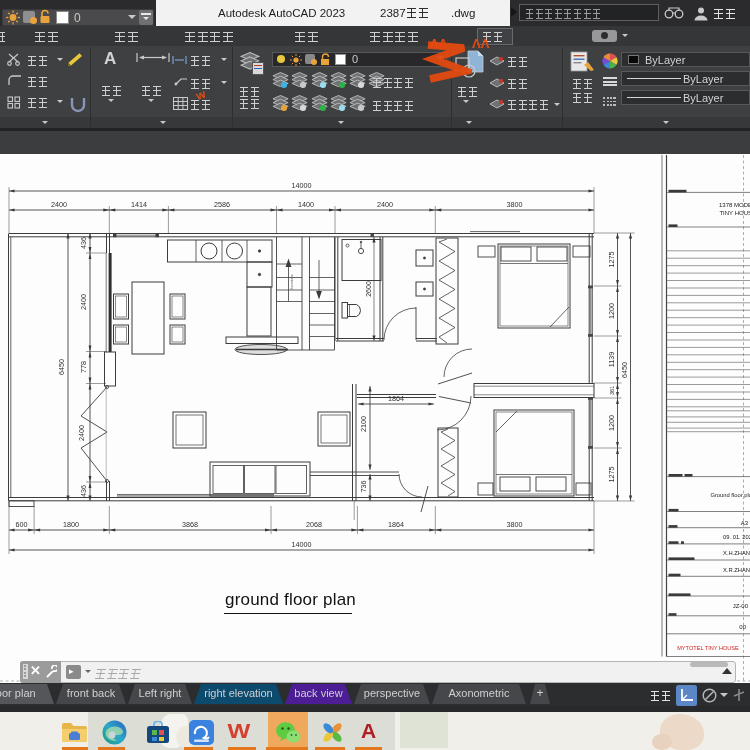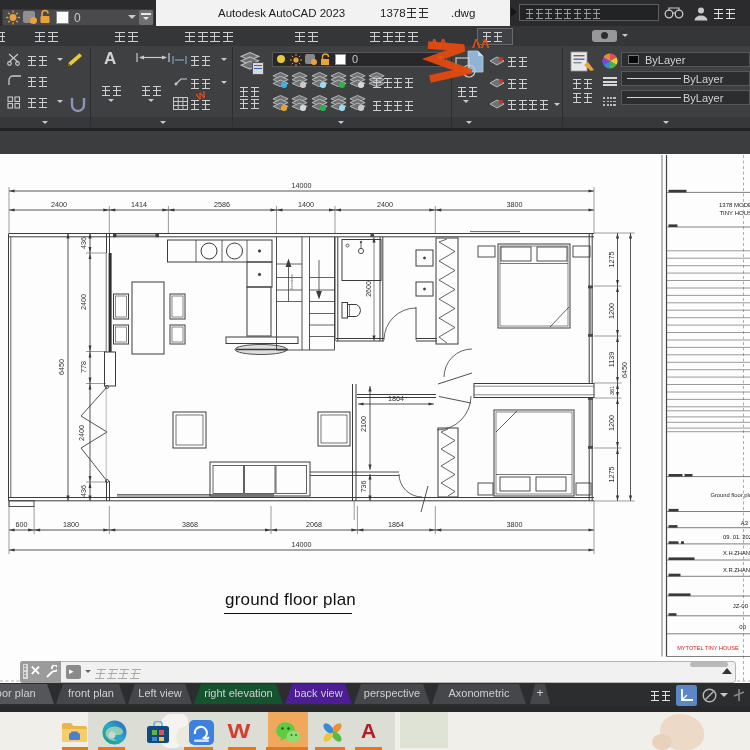--- a/index.html
+++ b/index.html
@@ -42,21 +42,21 @@
 <path d="M3,7 V4.5 a3,3 0 0 1 6,0" stroke="#e9a33b" stroke-width="1.6" fill="none"></path>
 <rect x="1.5" y="7" width="9" height="7" fill="#e9a33b" rx="1"></rect>
     </svg>
 <div class="a" style="left:56px;top:11px;width:13px;height:13px;background:#fff;border:1px solid #888"></div>
 <div class="a" style="left:74px;top:11px;color:#c8c8c8;font-size:12px">0</div>
 <div class="tri-d a" style="left:128px;top:15px"></div>
 <div class="a" style="left:139px;top:10px;width:14px;height:15px;background:#707072;border-radius:2px"></div>
 <div class="a" style="left:141px;top:13px;width:10px;height:1.5px;background:#e8e8e8"></div>
 <div class="tri-d sm a" style="left:143px;top:17px;border-top-color:#e8e8e8"></div>
 <div class="a" style="left:218px;top:7px;font-size:11.5px;color:#1c1c1c">Autodesk AutoCAD 2023</div>
-<div class="a" style="left:380px;top:7px;font-size:11.5px;color:#1c1c1c">1378</div>
+<div class="a" style="left:380px;top:7px;font-size:11.5px;color:#1c1c1c">2387</div>
 <div class="zr" style="left:407px;top:8px"><i class="zd" style="width:9px"></i><i class="zd" style="width:9px"></i></div>
 <div class="a" style="left:451px;top:7px;font-size:11.5px;color:#1c1c1c">.dwg</div>
 <div class="a" style="left:510px;top:0;width:240px;height:26px;background:#2b2b2d"></div>
 <div class="a" style="left:511px;top:7px;width:0;height:0;border-top:5px solid transparent;border-bottom:5px solid transparent;border-left:6px solid #161616"></div>
 <div class="a" style="left:519px;top:4px;width:140px;height:17px;background:#212325;border:1px solid #5e5e60"></div>
 <div class="zr" style="left:526px;top:9px"><i class="zq" style="width:7px"></i><i class="zq" style="width:7px"></i><i class="zq" style="width:7px"></i><i class="zq" style="width:7px"></i><i class="zq" style="width:7px"></i><i class="zq" style="width:7px"></i><i class="zq" style="width:7px"></i><i class="zq" style="width:7px"></i></div>
 <svg class="a" style="left:664px;top:6px" width="22" height="14" viewBox="0 0 22 14">
 <circle cx="5" cy="8" r="3.8" stroke="#c9c9c9" stroke-width="1.3" fill="none"></circle>
 <circle cx="15" cy="8" r="3.8" stroke="#c9c9c9" stroke-width="1.3" fill="none"></circle>
 <path d="M8.8,7 h2.4 M5,4.2 V2 h10 v2.2" stroke="#c9c9c9" stroke-width="1.2" fill="none"></path>
@@ -692,23 +692,23 @@
 <path d="M3,12 L8,7 M8,4 a3,3 0 1 1 2,2 L8,7" stroke="#fff" stroke-width="1.8" fill="none"></path>
     </svg>
 <div class="a" style="left:66px;top:664.5px;width:15px;height:14px;background:#8a8a8a;border-radius:2px"></div>
 <div class="a" style="left:69px;top:666px;font-size:9px;color:#fff">▸</div>
 <div class="tri-d sm a" style="left:85px;top:670px;border-top-color:#666"></div>
 <div class="a" style="left:96px;top:665px;transform:skewX(-12deg)"><i class="zq" style="display:inline-block;width:9px;height:10px;margin-right:2.6px;--c:#a8a8a8;background:linear-gradient(var(--c),var(--c)) 0 0/100% 1.1px no-repeat,linear-gradient(var(--c),var(--c)) 0 4.2px/100% 1.1px no-repeat,linear-gradient(var(--c),var(--c)) 0 8.6px/100% 1.1px no-repeat,linear-gradient(var(--c),var(--c)) 45% 0/1.2px 100% no-repeat"></i><i class="zq" style="display:inline-block;width:9px;height:10px;margin-right:2.6px;--c:#a8a8a8;background:linear-gradient(var(--c),var(--c)) 0 0/100% 1.1px no-repeat,linear-gradient(var(--c),var(--c)) 0 4.2px/100% 1.1px no-repeat,linear-gradient(var(--c),var(--c)) 0 8.6px/100% 1.1px no-repeat,linear-gradient(var(--c),var(--c)) 45% 0/1.2px 100% no-repeat"></i><i class="zq" style="display:inline-block;width:9px;height:10px;margin-right:2.6px;--c:#a8a8a8;background:linear-gradient(var(--c),var(--c)) 0 0/100% 1.1px no-repeat,linear-gradient(var(--c),var(--c)) 0 4.2px/100% 1.1px no-repeat,linear-gradient(var(--c),var(--c)) 0 8.6px/100% 1.1px no-repeat,linear-gradient(var(--c),var(--c)) 45% 0/1.2px 100% no-repeat"></i><i class="zq" style="display:inline-block;width:9px;height:10px;margin-right:2.6px;--c:#a8a8a8;background:linear-gradient(var(--c),var(--c)) 0 0/100% 1.1px no-repeat,linear-gradient(var(--c),var(--c)) 0 4.2px/100% 1.1px no-repeat,linear-gradient(var(--c),var(--c)) 0 8.6px/100% 1.1px no-repeat,linear-gradient(var(--c),var(--c)) 45% 0/1.2px 100% no-repeat"></i></div>
 <div class="a" style="left:690px;top:661.5px;width:38px;height:5.5px;background:#b9b9b9;border-radius:2.5px"></div>
 <div class="a" style="left:722px;top:668px;width:0;height:0;border-left:5px solid transparent;border-right:5px solid transparent;border-bottom:6px solid #333"></div>
 <div class="a" style="left:0;top:683px;width:750px;height:23px;background:#2c2d2f"></div>
 <div class="a" style="left:-28px;top:684px;width:82px;height:20px;background:#55565a;clip-path:polygon(7px 0,75px 0,82px 20px,0 20px);color:#d0d0d2;font-size:11px;text-align:center;line-height:19px">floor plan</div>
-<div class="a" style="left:56px;top:684px;width:70px;height:20px;background:#46474a;clip-path:polygon(7px 0,63px 0,70px 20px,0 20px);color:#d0d0d2;font-size:11px;text-align:center;line-height:19px">front plan</div>
-<div class="a" style="left:128px;top:684px;width:64px;height:20px;background:#46474a;clip-path:polygon(7px 0,57px 0,64px 20px,0 20px);color:#d0d0d2;font-size:11px;text-align:center;line-height:19px">Left view</div>
-<div class="a" style="left:194px;top:684px;width:89px;height:20px;background:#14532d;clip-path:polygon(7px 0,82px 0,89px 20px,0 20px);color:#d0d0d2;font-size:11px;text-align:center;line-height:19px">right elevation</div>
+<div class="a" style="left:56px;top:684px;width:70px;height:20px;background:#46474a;clip-path:polygon(7px 0,63px 0,70px 20px,0 20px);color:#d0d0d2;font-size:11px;text-align:center;line-height:19px">front back</div>
+<div class="a" style="left:128px;top:684px;width:64px;height:20px;background:#46474a;clip-path:polygon(7px 0,57px 0,64px 20px,0 20px);color:#d0d0d2;font-size:11px;text-align:center;line-height:19px">Left right</div>
+<div class="a" style="left:194px;top:684px;width:89px;height:20px;background:#0c4a6e;clip-path:polygon(7px 0,82px 0,89px 20px,0 20px);color:#d0d0d2;font-size:11px;text-align:center;line-height:19px">right elevation</div>
 <div class="a" style="left:285px;top:684px;width:67px;height:24px;background:#4c1d95;clip-path:polygon(7px 0,60px 0,67px 20px,0 20px);color:#d0d0d2;font-size:11px;text-align:center;line-height:19px">back view</div>
 <div class="a" style="left:354px;top:684px;width:76px;height:20px;background:#46474a;clip-path:polygon(7px 0,69px 0,76px 20px,0 20px);color:#d0d0d2;font-size:11px;text-align:center;line-height:19px">perspective</div>
 <div class="a" style="left:432px;top:684px;width:94px;height:20px;background:#46474a;clip-path:polygon(7px 0,87px 0,94px 20px,0 20px);color:#d0d0d2;font-size:11px;text-align:center;line-height:19px">Axonometric</div>
 <div class="a" style="left:530px;top:684px;width:20px;height:20px;background:#46474a;clip-path:polygon(5px 0,15px 0,20px 20px,0 20px);color:#d0d0d2;font-size:12px;text-align:center;line-height:18px">+</div>
 <div class="zr" style="left:651px;top:691px"><i class="zw" style="width:8px"></i><i class="zw" style="width:8px"></i></div>
 <svg class="a" style="left:676px;top:684.5px" width="21" height="21" viewBox="0 0 21 21">
 <rect width="21" height="21" rx="2.5" fill="#5b87c7"></rect>
 <path d="M6,4 V15 H17" stroke="#fff" stroke-width="1.8" fill="none"></path>
 <path d="M6,15 L11,10" stroke="#fff" stroke-width="1.2"></path>
     </svg>

